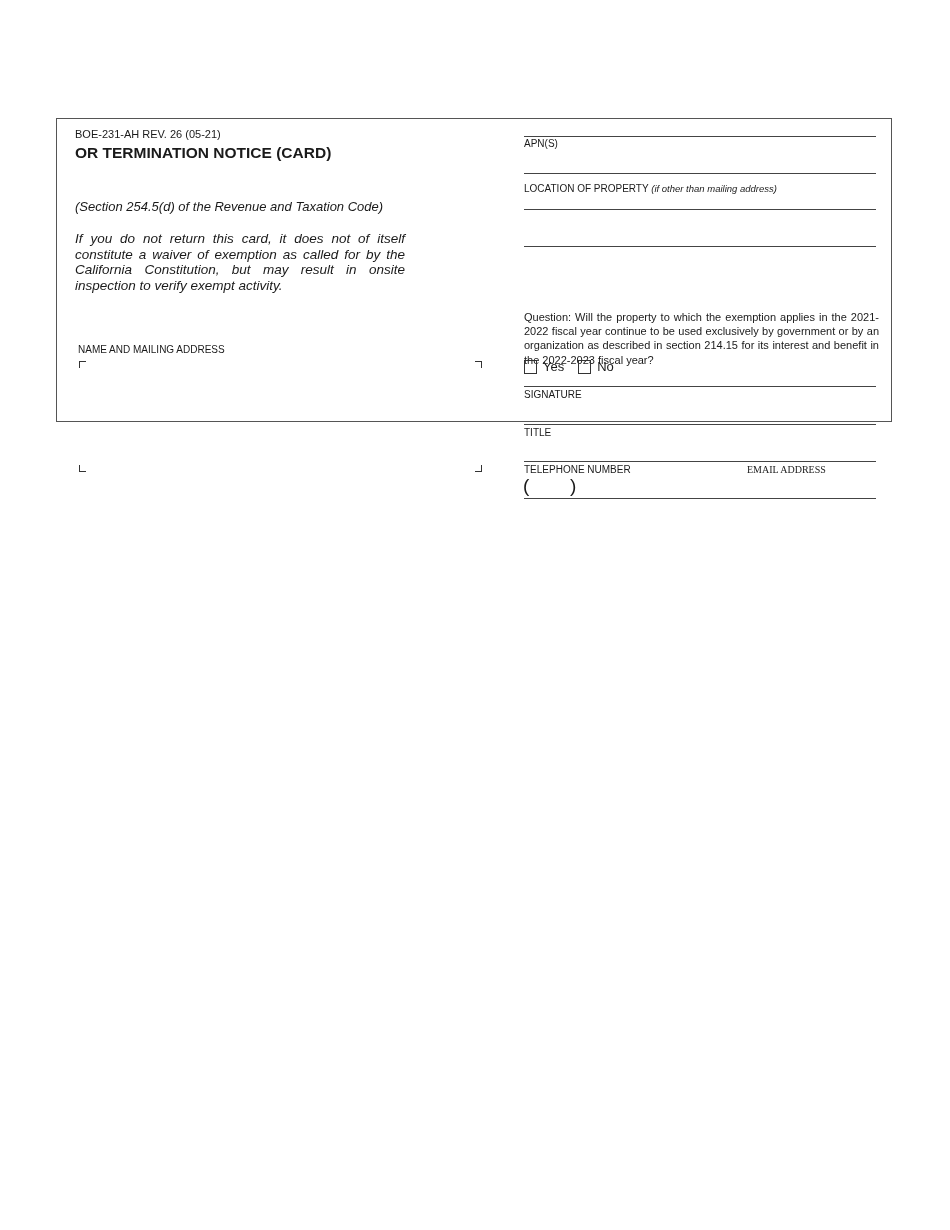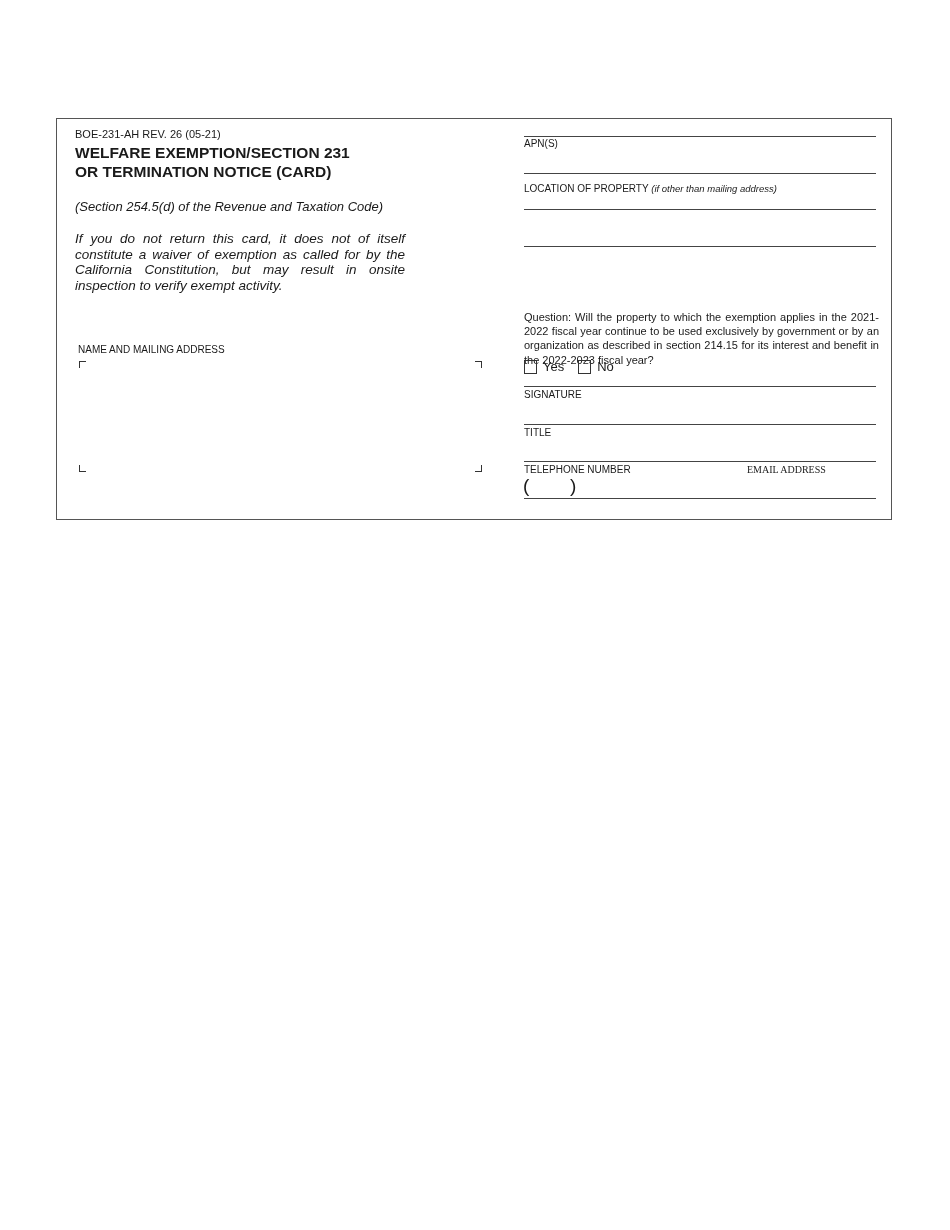--- a/index.html
+++ b/index.html
@@ -1,17 +1,17 @@
 <!DOCTYPE html>
 <html><head>
 <meta charset="utf-8">
 <style>
   html, body { margin:0; padding:0; background:#ffffff; }
   body { width:950px; height:1230px; position:relative; font-family:"Liberation Sans", sans-serif; color:#1a1a1a; }
-  .card { position:absolute; left:56px; top:118px; width:836px; height:402px; border:1px solid #555; box-sizing:border-box; }
+  .card { position:absolute; left:56px; top:118px; width:836px; height:304px; border:1px solid #555; box-sizing:border-box; }
   .abs { position:absolute; }
   .form-id { left:18px; top:9px; font-size:11px; }
   .title { left:18px; top:24px; font-size:15.5px; font-weight:bold; line-height:19px; }
   .subtitle { left:18px; top:80px; font-size:13px; font-style:italic; }
   .notice { left:18px; top:112px; width:330px; font-size:13.5px; font-style:italic; line-height:15.5px; text-align:justify; }
   .addr-label { left:21px; top:225px; font-size:10px; }
   .corner { position:absolute; width:6px; height:6px; border-color:#333; border-style:solid; border-width:0; }
   .c-tl { left:22px; top:242px; border-top-width:1px; border-left-width:1px; }
   .c-tr { left:418px; top:242px; border-top-width:1px; border-right-width:1px; }
   .c-bl { left:22px; top:346px; border-bottom-width:1px; border-left-width:1px; }
@@ -24,21 +24,20 @@
   .box { width:13px; height:14px; border:1px solid #333; box-sizing:border-box; margin-right:6px; }
   .checkrow .item { display:flex; align-items:center; margin-right:14px; }
   .paren { position:absolute; top:356px; font-size:19px; }
 </style>
 </head>
 <body>
 
 <div class="card">
   <div class="abs form-id">BOE-231-AH REV. 26 (05-21)</div>
   <div class="abs title">
-    <div>WELFARE EXEMPTION/SECTION 231</div>
     <div>OR TERMINATION NOTICE (CARD)</div>
   </div>
   <div class="abs subtitle">(Section 254.5(d) of the Revenue and Taxation Code)</div>
   <div class="abs notice">If you do not return this card, it does not of itself constitute a waiver of exemption as called for by the California Constitution, but may result in onsite inspection to verify exempt activity.</div>
 
   <div class="abs addr-label">NAME AND MAILING ADDRESS</div>
   <div>
     <div class="corner c-tl"></div>
     <div class="corner c-tr"></div>
     <div class="corner c-bl"></div>

